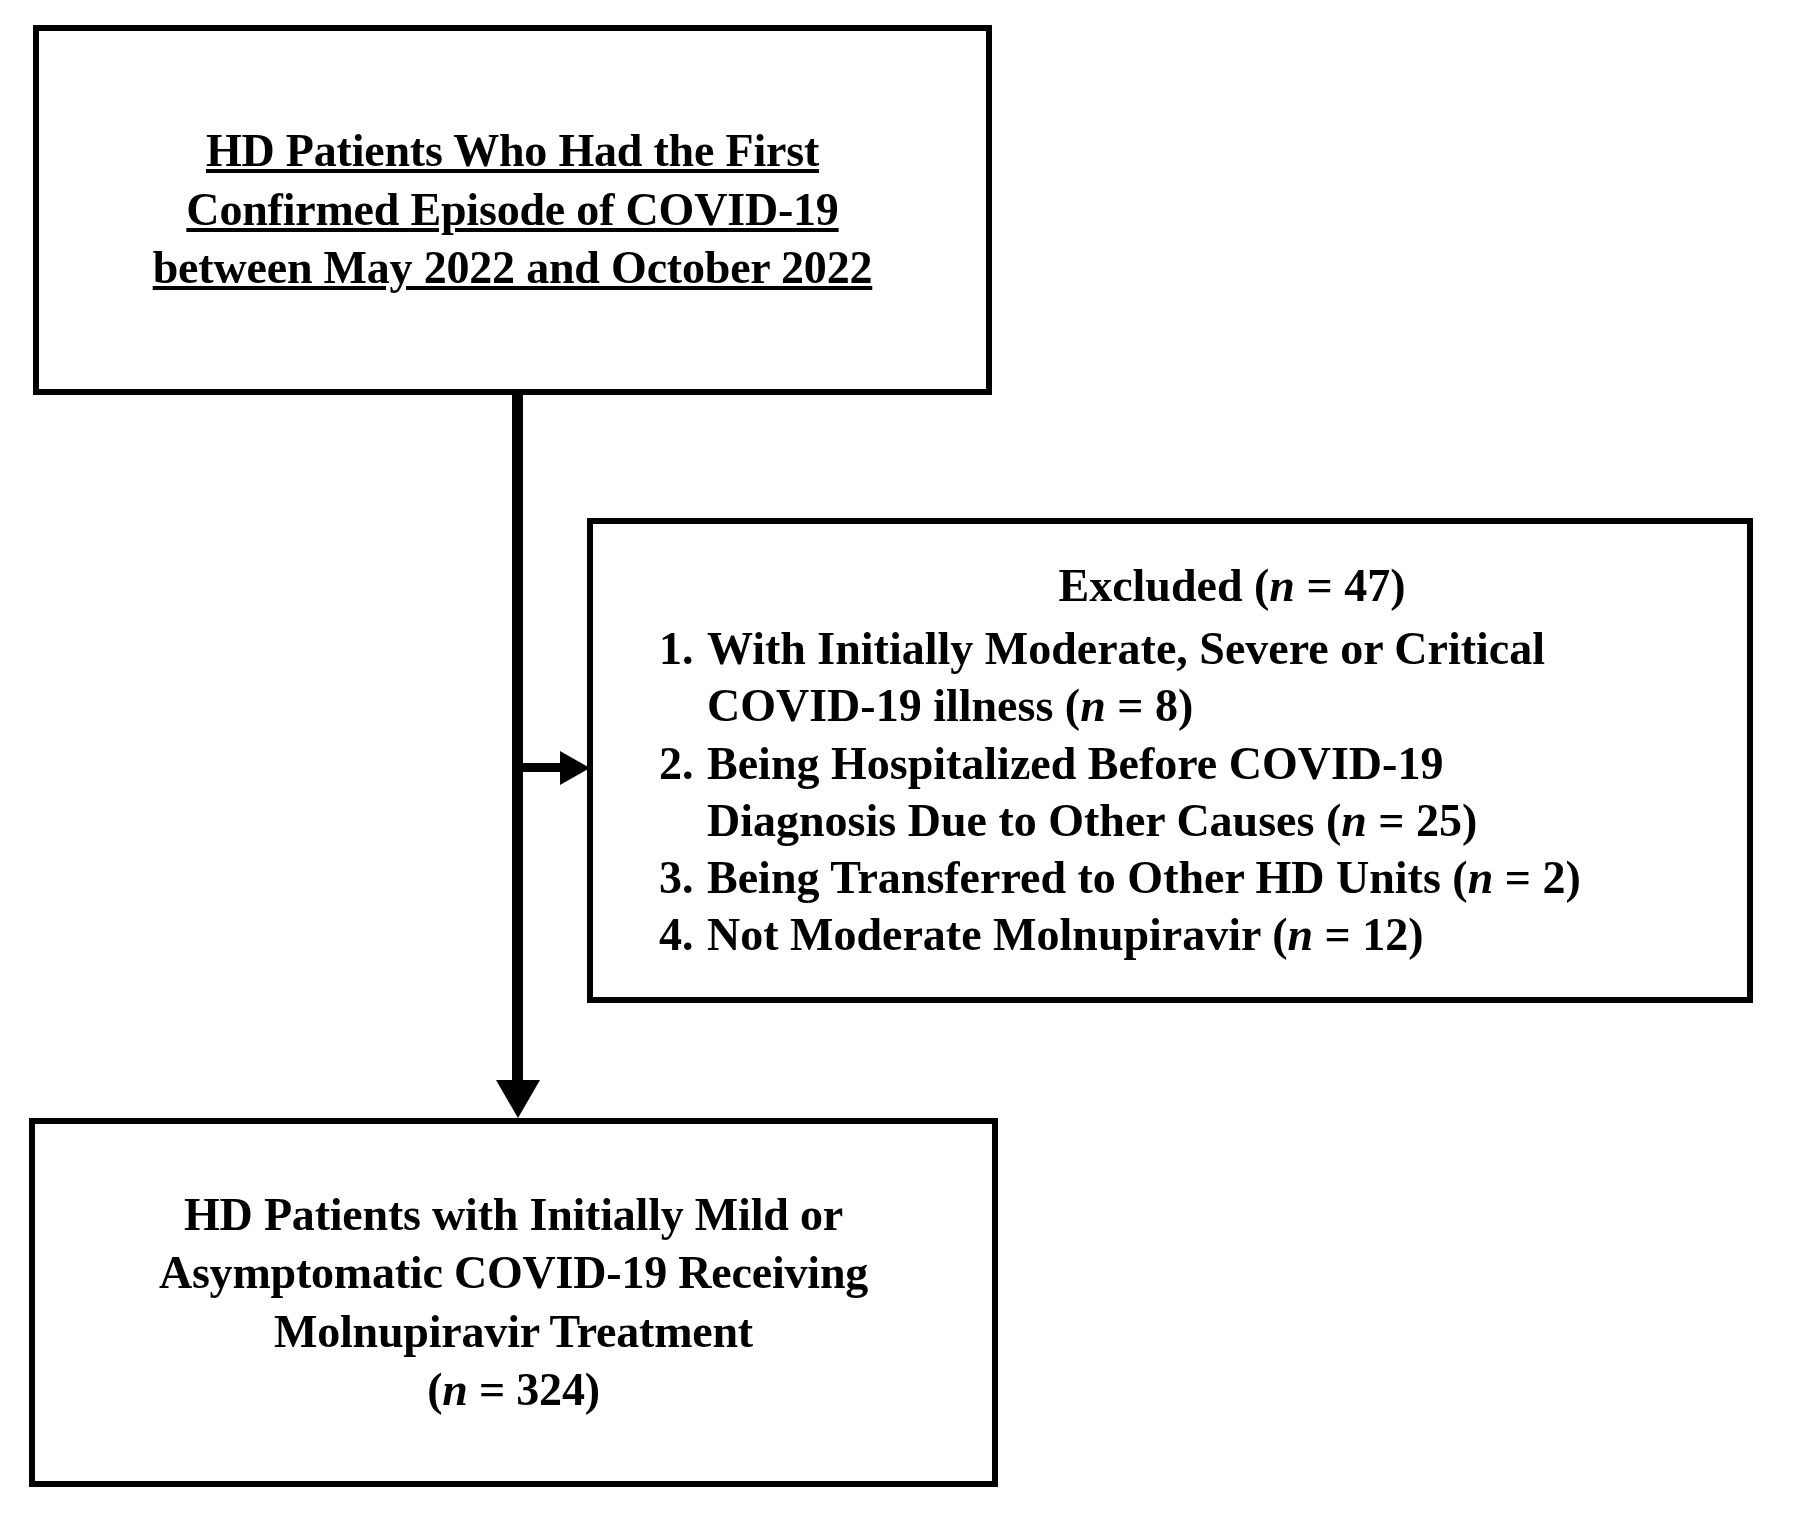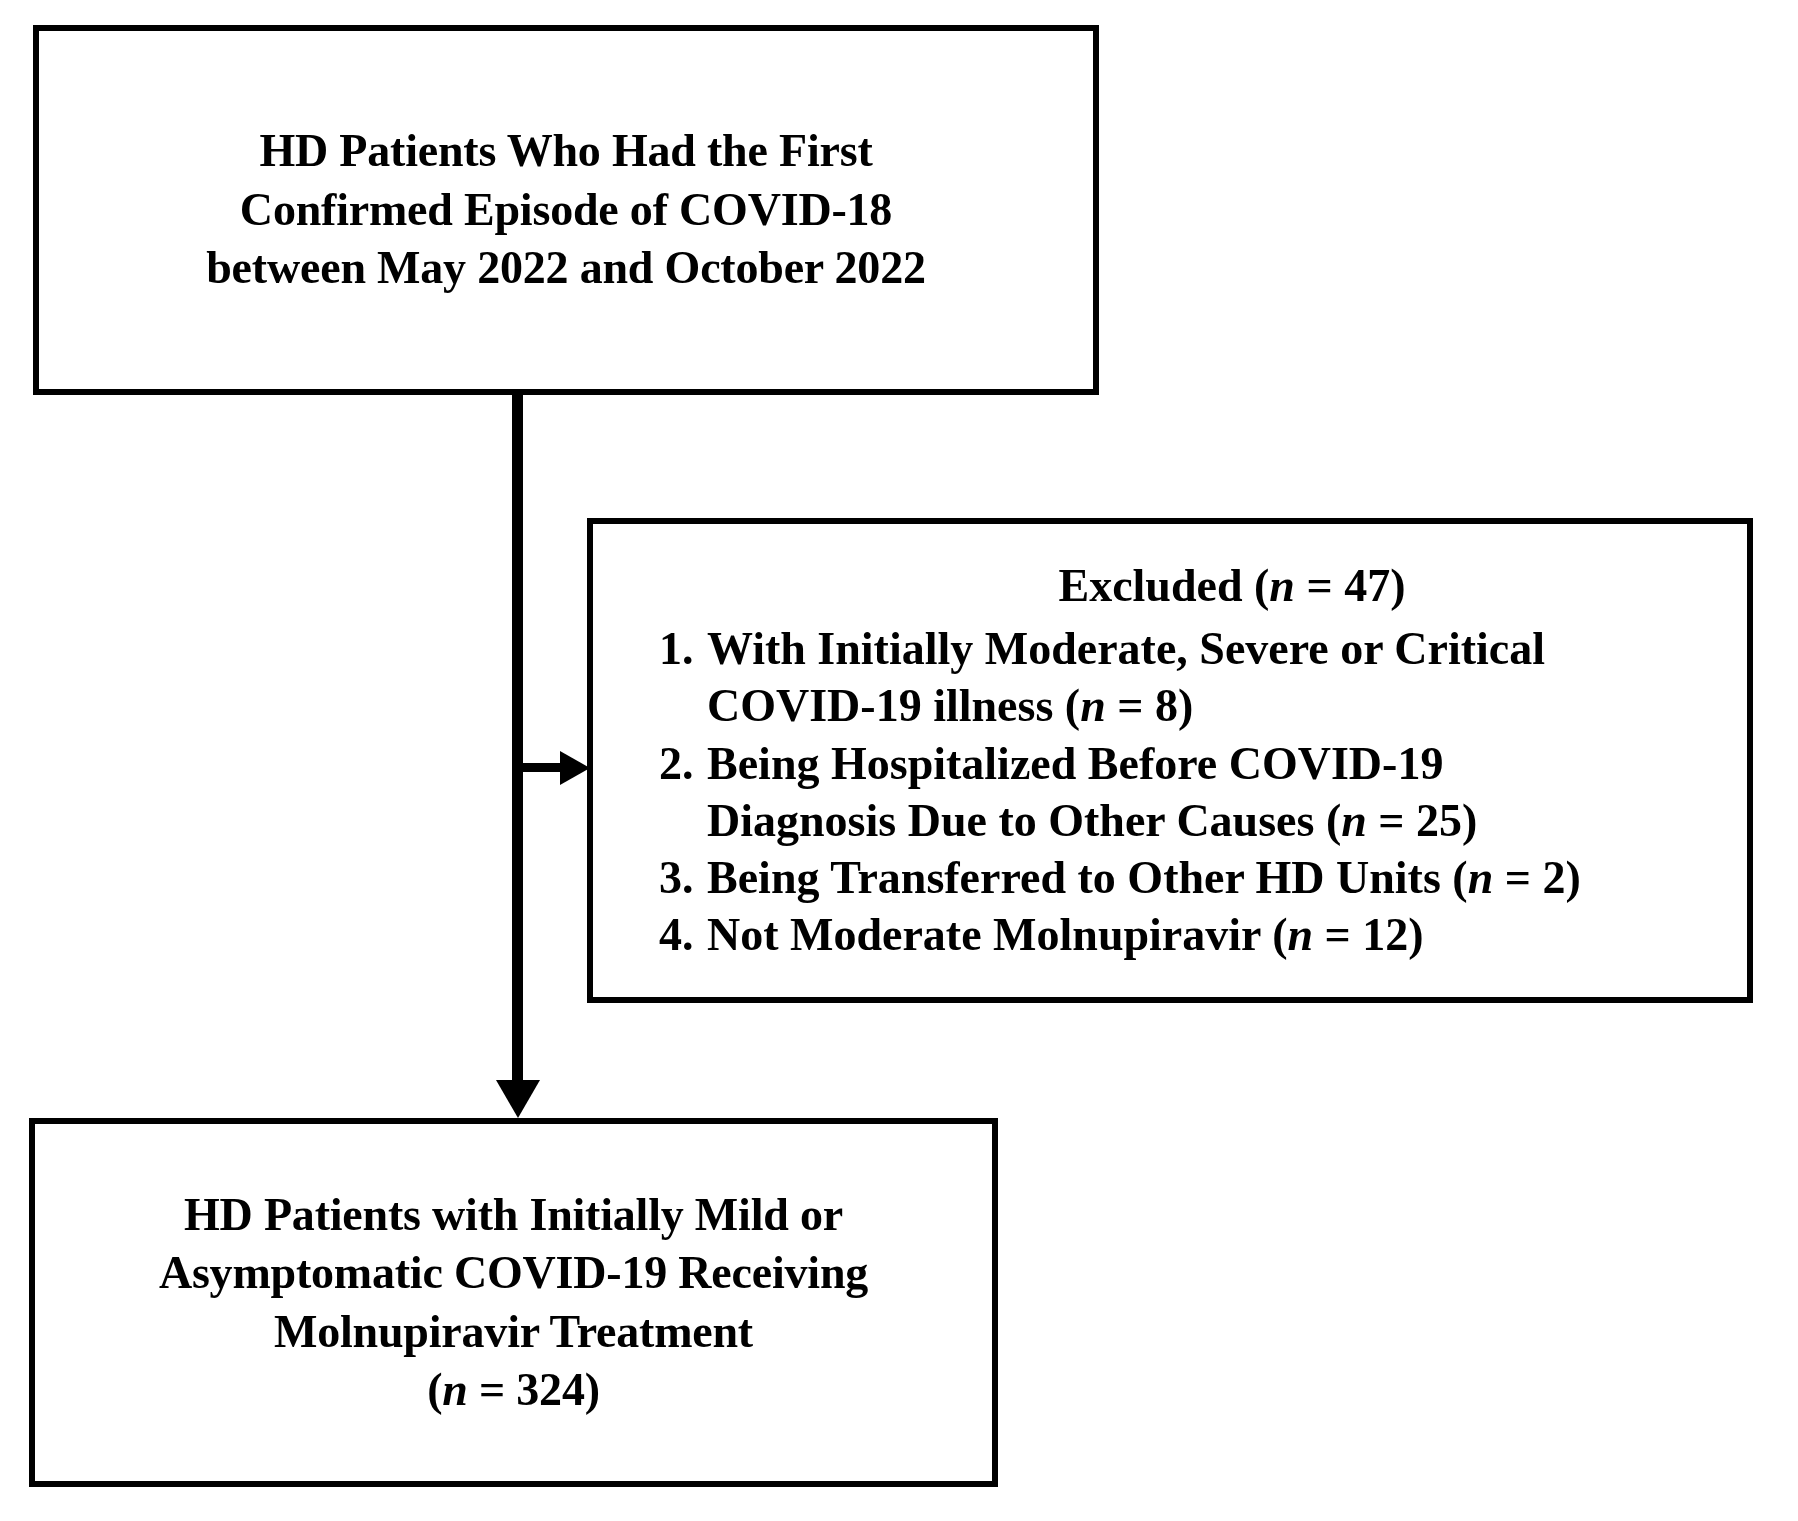--- a/index.html
+++ b/index.html
@@ -26,23 +26,24 @@
     background: #ffffff;
     display: flex;
     flex-direction: column;
     justify-content: center;
   }
 
   
   #box-source {
     left: 33px;
     top: 25px;
-    width: 1066px;
+    width: 959px;
     height: 370px;
     align-items: center;
+    text-decoration: underline;
   }
   
   #box-excluded {
     left: 587px;
     top: 518px;
     width: 1166px;
     height: 485px;
     align-items: stretch;
     justify-content: center;
   }
@@ -144,21 +145,21 @@
 
   <div class="arrow-down" style="left:496px; top:1080px;"></div>
 
   <div class="conn-hline" style="left:518px; top:763px; width:46px; height:9px;"></div>
 
   <div class="arrow-right" style="left:560px; top:751px;"></div>
 
   <div class="node-box" id="box-source">
     <div class="box-text">
       <span class="line">HD Patients Who Had the First</span>
-      <span class="line">Confirmed Episode of COVID-18</span>
+      <span class="line">Confirmed Episode of COVID-19</span>
       <span class="line">between May 2022 and October 2022</span>
     </div>
   </div>
 
   <div class="node-box" id="box-excluded">
     <div class="excl-head"><span>Excluded </span><span class="n-note"><span>(</span><span class="ital">n</span><span> = </span><span>47</span><span>)</span></span></div>
 
     <ol class="excl-list">
       <li>
         <span class="num">1.</span>

